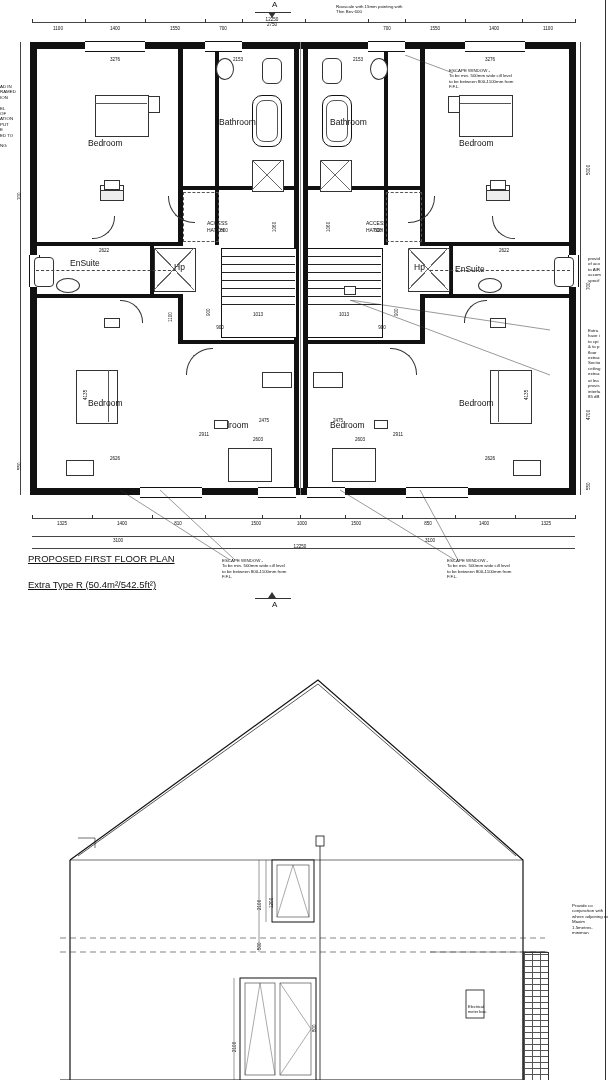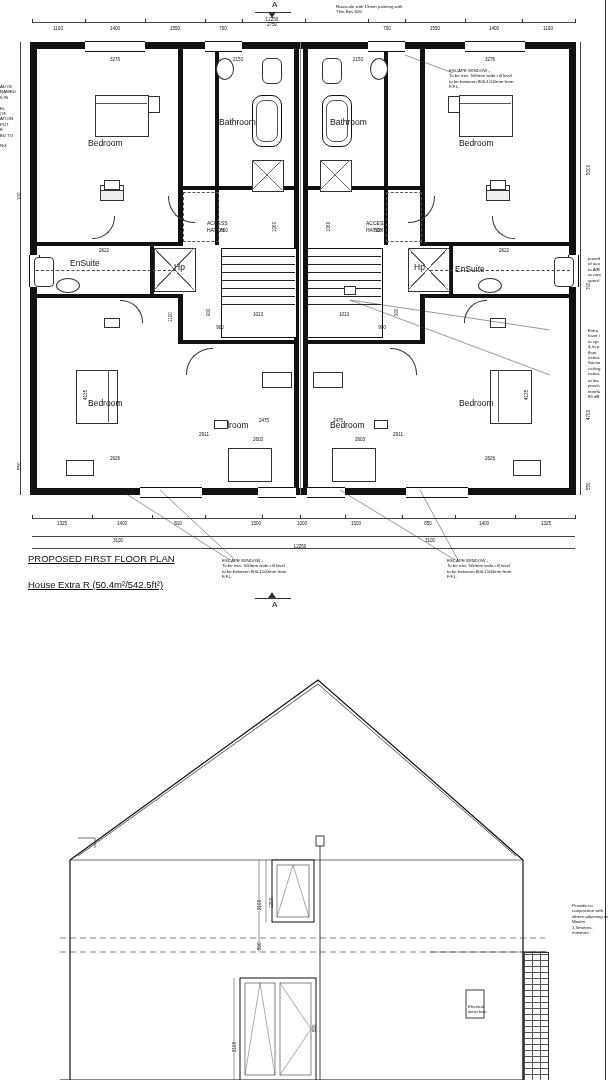--- a/index.html
+++ b/index.html
@@ -346,21 +346,21 @@
 extrac
 Sectio
 ceiling
 extrac</div>
   <div class="note" style="left:588px;top:378px;">at lea
 provis
 interfa
 85 dB</div>
 
   <div class="title" style="left:28px;top:553px;"><u>PROPOSED FIRST FLOOR PLAN</u></div>
-  <div class="title" style="left:28px;top:579px;"><u>House Extra R (50.4m²/542.5ft²)</u></div>
+  <div class="title" style="left:28px;top:579px;"><u>Extra Type R (50.4m²/542.5ft²)</u></div>
 
   <div class="ln h" style="left:255px;top:598px;width:36px;background:#333;"></div>
   <div class="diagx" style="left:268px;top:592px;width:0;height:0;border-left:4px solid transparent;border-right:4px solid transparent;border-bottom:6px solid #333;"></div>
   <div class="arrowA" style="left:272px;top:600px;">A</div>
 
   <div class="elev" style="left:0;top:660px;width:609px;height:420px;">
 
     <svg width="609" height="420" style="position:absolute;left:0;top:0;">
       <polyline points="70,200 70,420" stroke="#111" stroke-width="1.2" fill="none"></polyline>
       <polyline points="70,200 318,20 523,200 523,420" stroke="#111" stroke-width="1.2" fill="none"></polyline>

